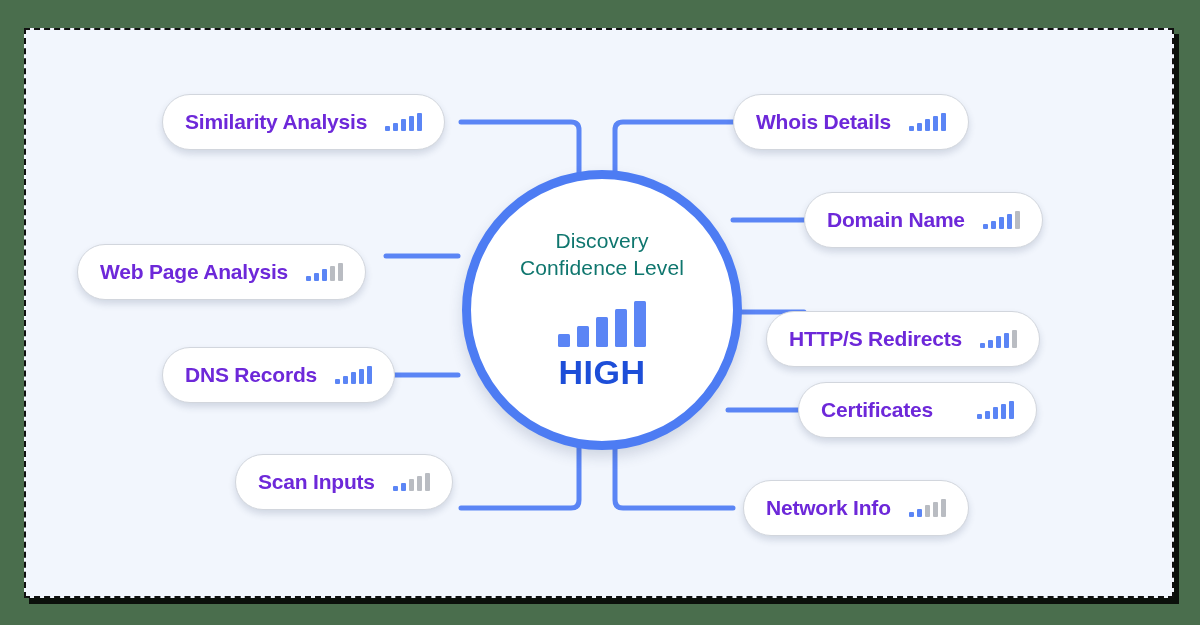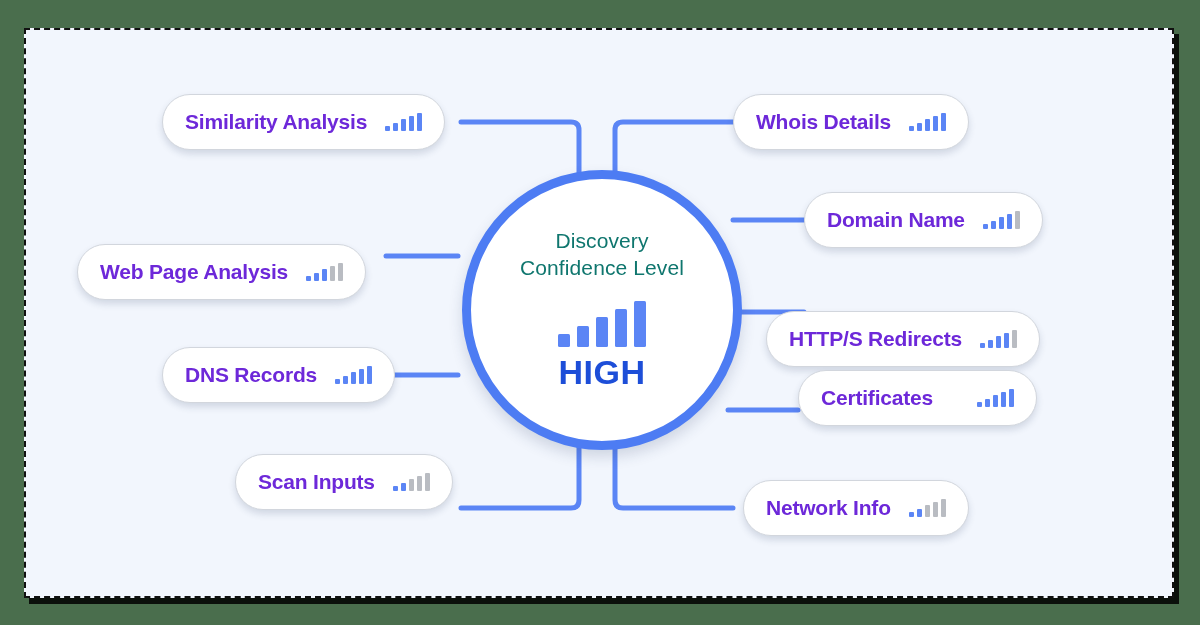--- a/index.html
+++ b/index.html
@@ -231,21 +231,21 @@
     <span class="label">HTTP/S Redirects</span>
     <span class="bars">
       <span class="bar on"></span>
         <span class="bar on"></span>
         <span class="bar on"></span>
         <span class="bar on"></span>
         <span class="bar"></span>
     </span>
   </div>
 
-  <div class="node right" style="left:772px; top:340px;gap:44px;">
+  <div class="node right" style="left:772px; top:352px;gap:44px;">
     <span class="label">Certificates</span>
     <span class="bars">
       <span class="bar on"></span>
         <span class="bar on"></span>
         <span class="bar on"></span>
         <span class="bar on"></span>
         <span class="bar on"></span>
     </span>
   </div>
 

